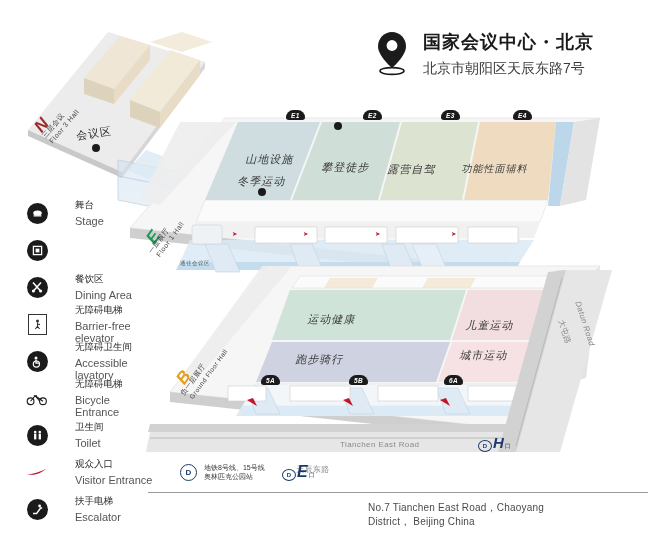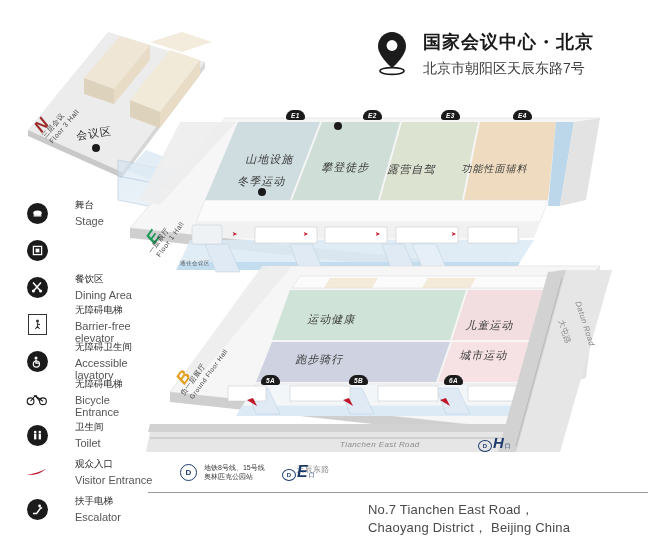--- a/index.html
+++ b/index.html
@@ -52,21 +52,21 @@
   #e-exit .es{font-size:6px;}
   .exit-ring{width:12px;height:10px;border:1.5px solid #1b3a6b;border-radius:50%;
      display:flex;align-items:center;justify-content:center;font-size:6px;font-weight:bold;}
 
   #h-exit{position:absolute;left:478px;top:434px;display:flex;align-items:baseline;gap:1px;color:#1b3a6b;}
   #h-exit .eg{font-size:15px;font-weight:bold;font-style:italic;}
   #h-exit .es{font-size:6px;}
 
   #footer-rule{position:absolute;left:148px;top:492px;width:500px;height:1px;background:#9a9a9a;}
   #footer-name{position:absolute;left:148px;top:499px;font-size:12px;font-weight:bold;color:#1f1f1f;letter-spacing:.3px;}
-  #footer-addr{position:absolute;left:368px;top:501px;font-size:13px;color:#4a4a4a;letter-spacing:.2px;}
+  #footer-addr{position:absolute;left:368px;top:501px;font-size:10px;color:#4a4a4a;letter-spacing:.2px;}
 
   
   .hall-logo{position:absolute;font-size:17px;font-weight:bold;font-style:italic;letter-spacing:-1px;}
   .conf-label{position:absolute;font-size:11px;color:#2b2b2b;letter-spacing:1px;}
   .microdot{position:absolute;width:8px;height:8px;border-radius:50%;background:#1b1b1b;}
 </style>
 </head>
 <body>
 
 <div class="stage">
@@ -376,21 +376,21 @@
   <div class="zl" style="left:310px;top:312px;transform:skewX(-14deg);">运动健康</div>
   <div class="zl" style="left:298px;top:352px;transform:skewX(-14deg);">跑步骑行</div>
   <div class="zl" style="left:468px;top:318px;transform:skewX(-14deg);">儿童运动</div>
   <div class="zl" style="left:462px;top:348px;transform:skewX(-14deg);">城市运动</div>
 
   <div class="badge" style="left:261px;top:375px;">5A</div>
   <div class="badge" style="left:349px;top:375px;">5B</div>
   <div class="badge" style="left:444px;top:375px;">6A</div>
 
   <div class="roadlbl" style="left:296px;top:464px;">天辰东路</div>
-  <div class="roadlbl" style="left:340px;top:440px;font-style:italic;">Tianchen East Road</div>
+  <div class="roadlbl" style="left:340px;top:440px;">Tianchen East Road</div>
   <div class="roadlbl" style="left:566px;top:318px;transform:rotate(72deg);transform-origin:left top;">大屯路</div>
   <div class="roadlbl" style="left:582px;top:300px;transform:rotate(72deg);transform-origin:left top;font-style:italic;">Datun Road</div>
 
   <div id="h-exit">
     <span class="exit-ring">D</span>
     <span class="eg">H</span>
     <span class="es">口</span>
   </div>
 
   <div id="e-exit">

